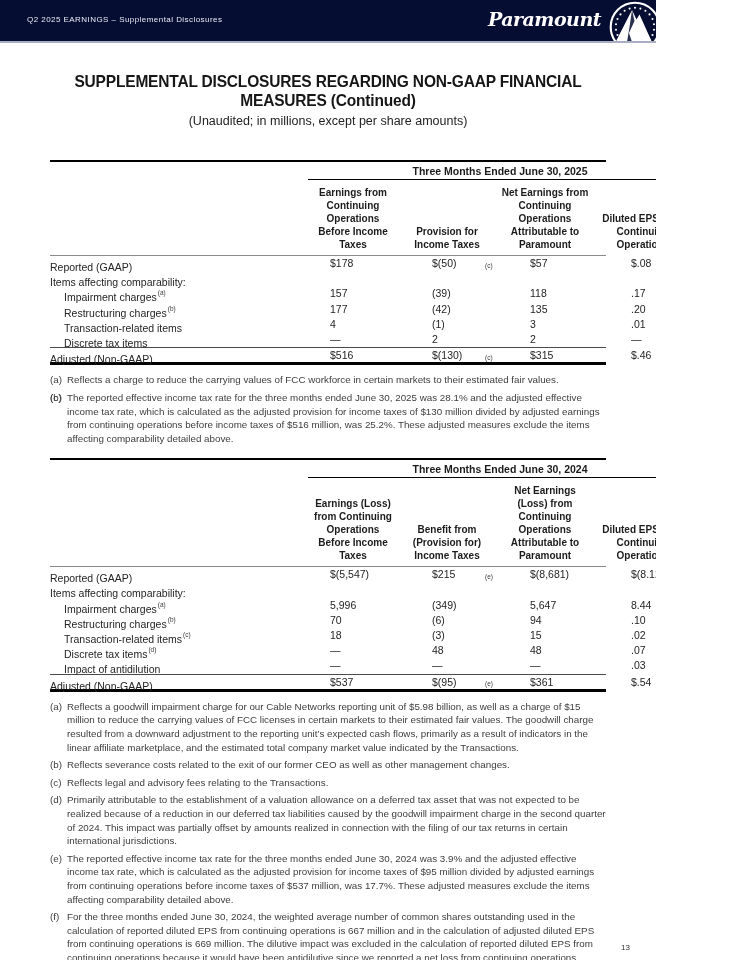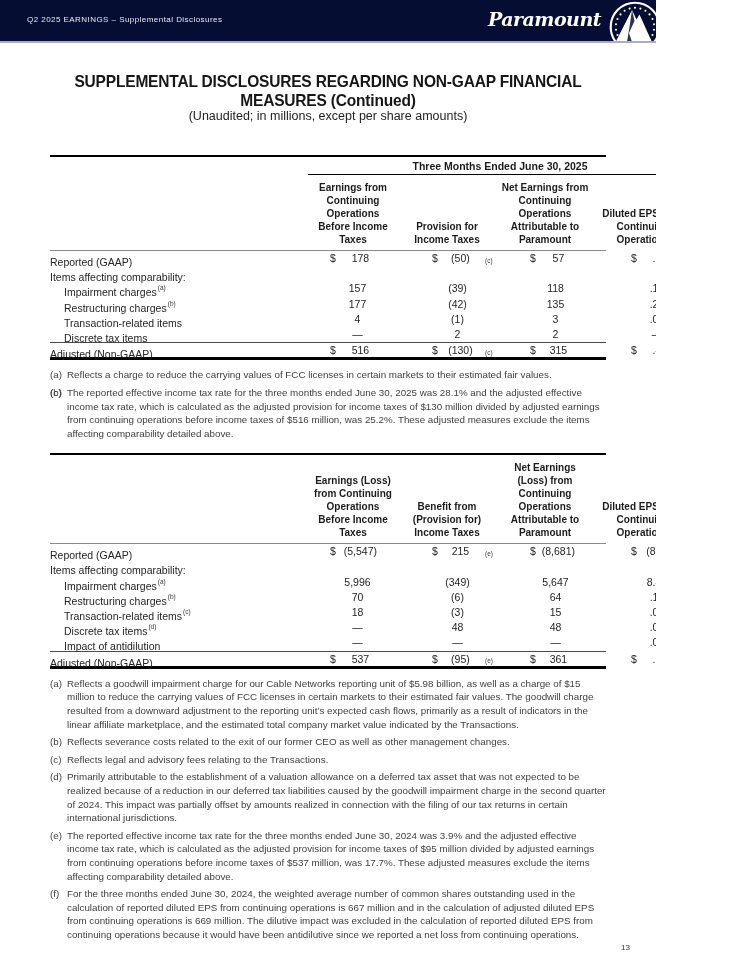--- a/index.html
+++ b/index.html
@@ -8,40 +8,40 @@
 
   
   .topbar { position:relative; height:43px; background:#060d33; border-bottom:2px solid #a9aec2; overflow:hidden; }
   .crumb { position:absolute; left:27px; top:15px; font-size:8px; letter-spacing:.45px; color:#e9ebf5; }
   .logo-wordmark { position:absolute; right:55px; top:8px; font-family:"DejaVu Serif", serif; font-style:italic; font-weight:bold; font-size:19px; color:#ffffff; letter-spacing:-.5px; }
   .logo-svg { position:absolute; right:-10px; top:1px; }
 
   
   .content { padding:0 50px; }
   .title { margin-top:30px; text-align:center; font-size:16px; font-weight:800; color:#161616; letter-spacing:-.2px; transform:scale(.97,1.08); }
-  .subtitle { text-align:center; font-size:12.5px; color:#222; }
+  .subtitle { margin-top:5px; text-align:center; font-size:12.5px; color:#222; }
 
   
   .fintable { margin-top:32px; border-top:2px solid #000; font-size:10.5px; color:#242424; }
   .fintable.second { margin-top:13px; }
   .t-head { display:flex; border-bottom:1px solid #8a8a8a; }
   .t-spacer { width:258px; flex:none; }
   .t-right { flex:1; }
   .t-period { text-align:center; font-weight:bold; font-size:10.5px; padding:3px 0 2px; border-bottom:1px solid #000; color:#1b1b1b; }
   .t-cols { display:grid; grid-template-columns:90px 98px 98px 98px; }
   .tcol { align-self:end; text-align:center; white-space:pre-line; font-weight:bold; font-size:10px; line-height:13px; padding:6px 0 4px; color:#1b1b1b; }
 
   .trow { display:grid; grid-template-columns:258px 90px 98px 98px 98px; height:15.2px; line-height:15.2px; }
   .trow.total { border-top:1px solid #4a4a4a; }
   .trow.indent .tlabel { padding-left:14px; }
   .tlabel { white-space:nowrap; }
   .lsup { font-size:6.5px; color:#3a3a3a; position:relative; top:-1px; margin-left:1px; }
   .tgroup { display:flex; align-items:stretch; }
   .tgroup .cur { flex:none; }
-  .tgroup .val { flex:1; text-align:center; }
+  .tgroup .val { flex:1; text-align:left; }
   .tgroup .ref { flex:none; width:13px; font-size:6.5px; color:#3a3a3a; position:relative; top:1.5px; padding-left:2px; }
   .trow .tgroup:nth-child(2) { padding-left:22px; }
   .trow .tgroup:nth-child(3) { padding-left:34px; }
   .trow .tgroup:nth-child(4) { padding-left:34px; }
   .trow .tgroup:nth-child(5) { padding-left:37px; }
   .trow .tgroup:nth-child(5) .ref { width:9px; }
   .t-bottom { height:2px; border-top:1px solid #000; border-bottom:2.5px solid #000; }
 
   
   .notes { margin-top:8px; }
@@ -286,34 +286,35 @@
               <span class="cur">$</span>
               <span class="val">.46</span>
               <span class="ref"></span>
             </div>
   </div>
         </div>
       <div class="t-bottom"></div>
     </section>
     <div class="notes">
         <div class="note">
-    <span class="note-ref">(a)</span><span class="note-text">Reflects a charge to reduce the carrying values of FCC licenses in certain markets to their estimated fair values.</span>
+    <span class="note-ref">(a)</span><span class="note-text">Reflects a charge to reduce the carrying values of FCC workforce in certain markets to their estimated fair values.</span>
   </div>
         <div class="note">
     <span class="note-ref">(b)</span>
   </div>
         <div class="note">
     <span class="note-ref">(c)</span><span class="note-text">The reported effective income tax rate for the three months ended June 30, 2025 was 28.1% and the adjusted effective income tax rate, which is calculated as the adjusted provision for income taxes of $130 million divided by adjusted earnings from continuing operations before income taxes of $516 million, was 25.2%. These adjusted measures exclude the items affecting comparability detailed above.</span>
   </div>
       </div>
 
     <section class="fintable second">
       <div class="t-head">
         <div class="t-spacer"></div>
         <div class="t-right">
+          <div class="t-period">Three Months Ended June 30, 2024</div>
           <div class="t-cols">
               <div class="tcol">Earnings (Loss)
 from Continuing
 Operations
 Before Income
 Taxes</div>
               <div class="tcol">Benefit from
 (Provision for)
 Income Taxes</div>
               <div class="tcol">Net Earnings
@@ -405,21 +406,21 @@
               <span class="val">70</span>
               <span class="ref"></span>
             </div>
     <div class="tgroup">
               <span class="cur"></span>
               <span class="val">(6)</span>
               <span class="ref"></span>
             </div>
     <div class="tgroup">
               <span class="cur"></span>
-              <span class="val">64</span>
+              <span class="val">94</span>
               <span class="ref"></span>
             </div>
     <div class="tgroup">
               <span class="cur"></span>
               <span class="val">.10</span>
               <span class="ref"></span>
             </div>
   </div>
           <div class="trow indent">
     <div class="tlabel"><span class="lbl">Transaction-related items</span><sup class="lsup">(c)</sup></div>

